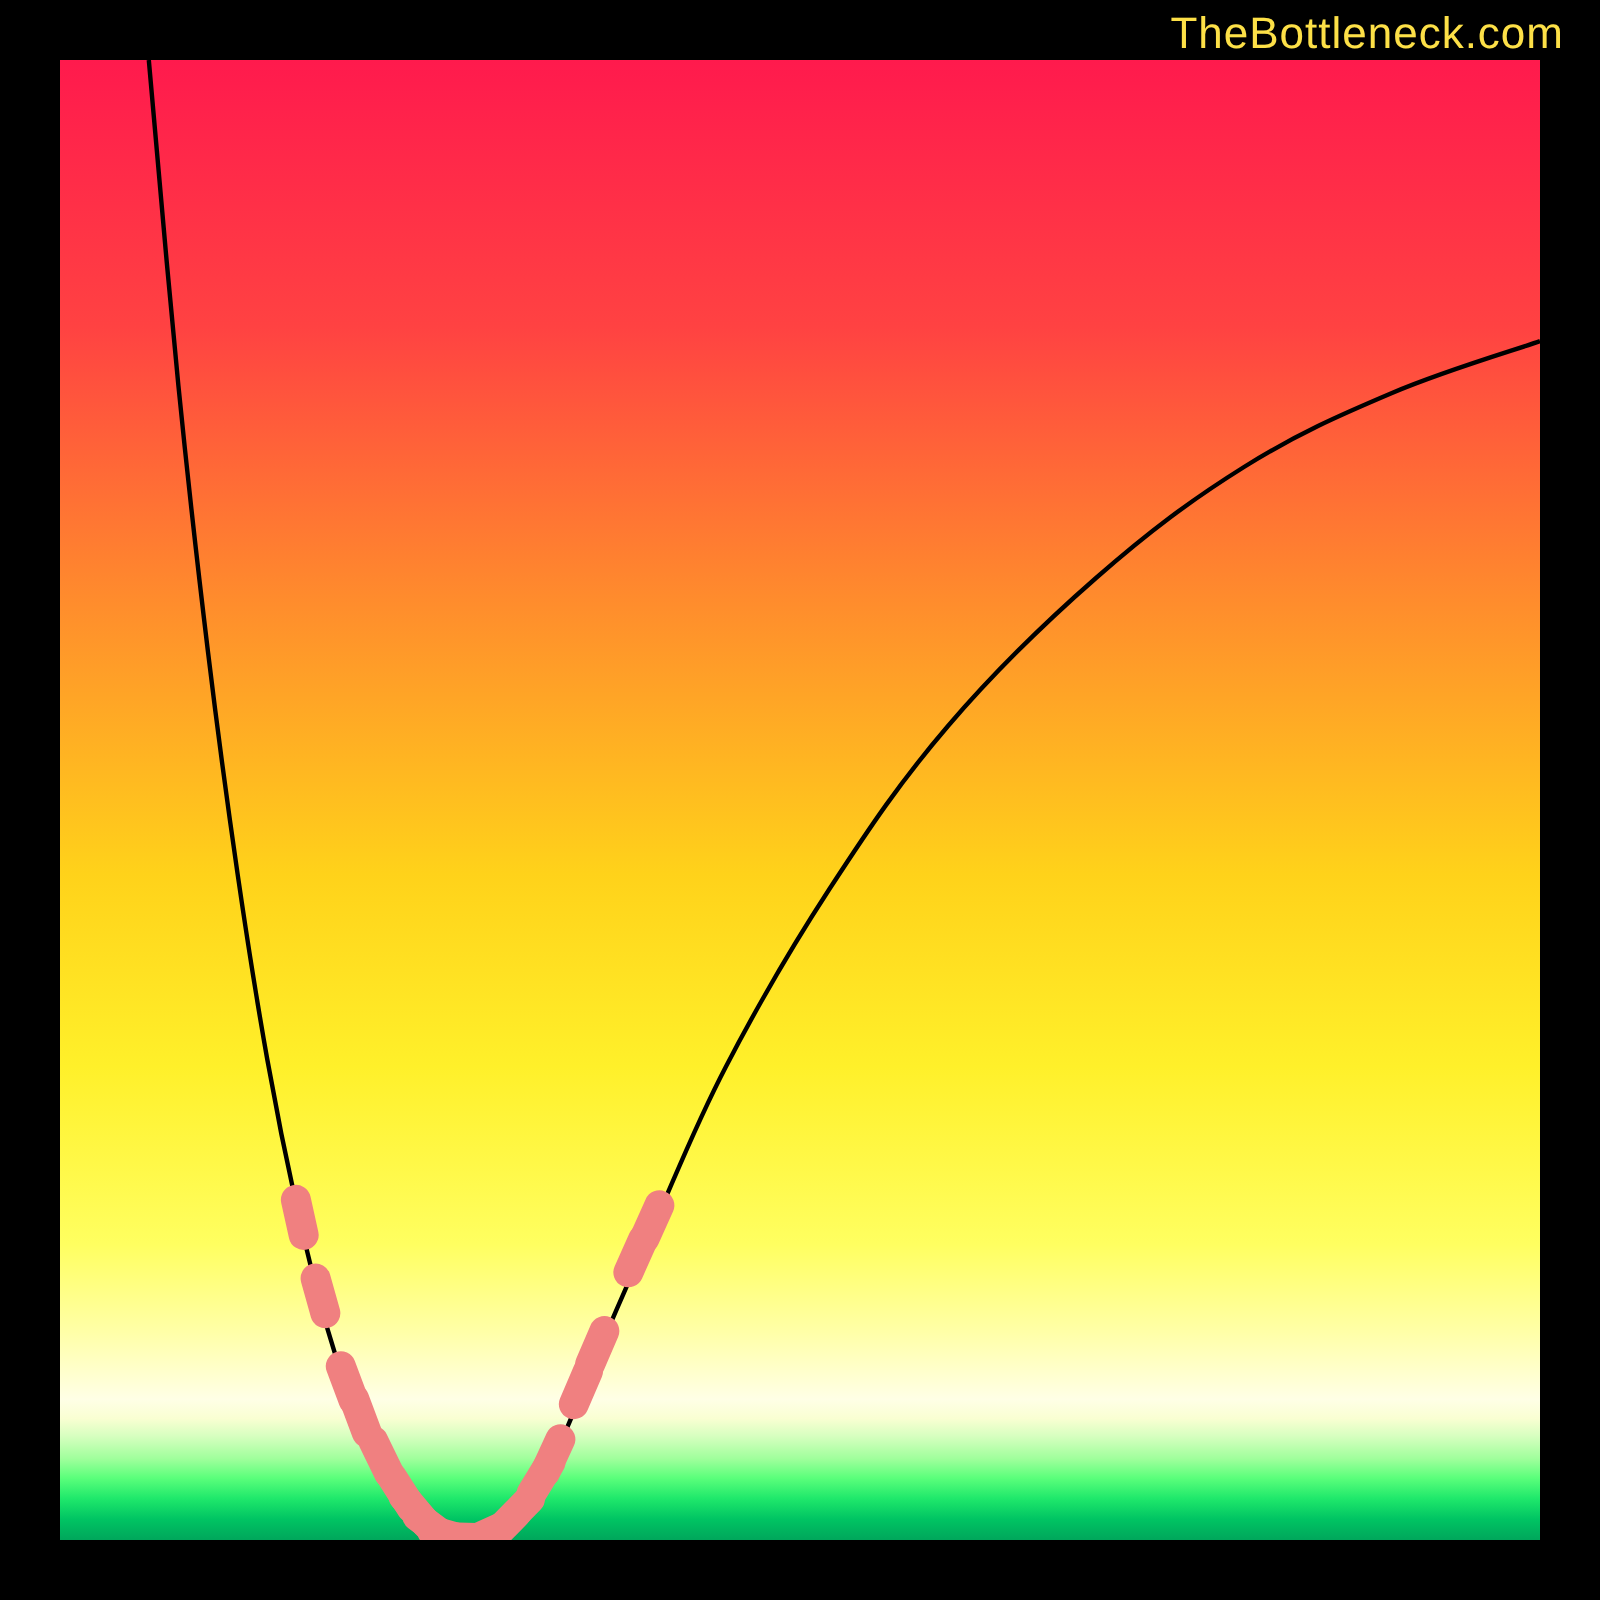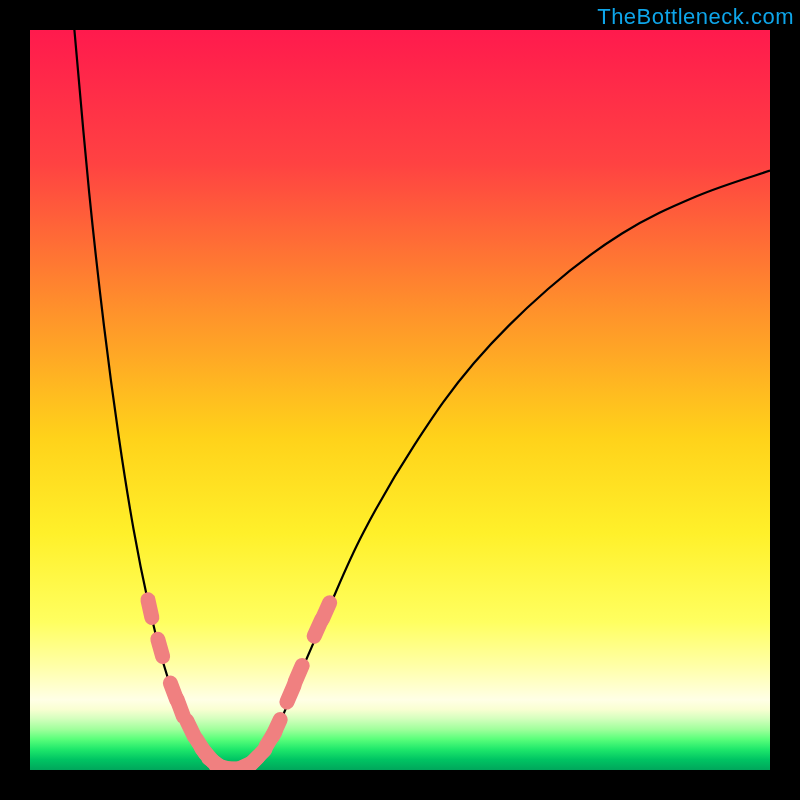--- a/index.html
+++ b/index.html
@@ -12,22 +12,22 @@
     }
     .frame {
       position: relative;
       width: 800px;
       height: 800px;
       background: #000;
     }
     .watermark {
       position: absolute;
       top: 4px;
-      right: 6px;
-      color: #0ea5e9;
+      right: 18px;
+      color: #fde047;
       font-size: 22px;
       font-weight: 500;
       letter-spacing: 0.5px;
       z-index: 5;
     }
     .plot {
       position: absolute;
       
       left: 30px;
       top: 30px;

